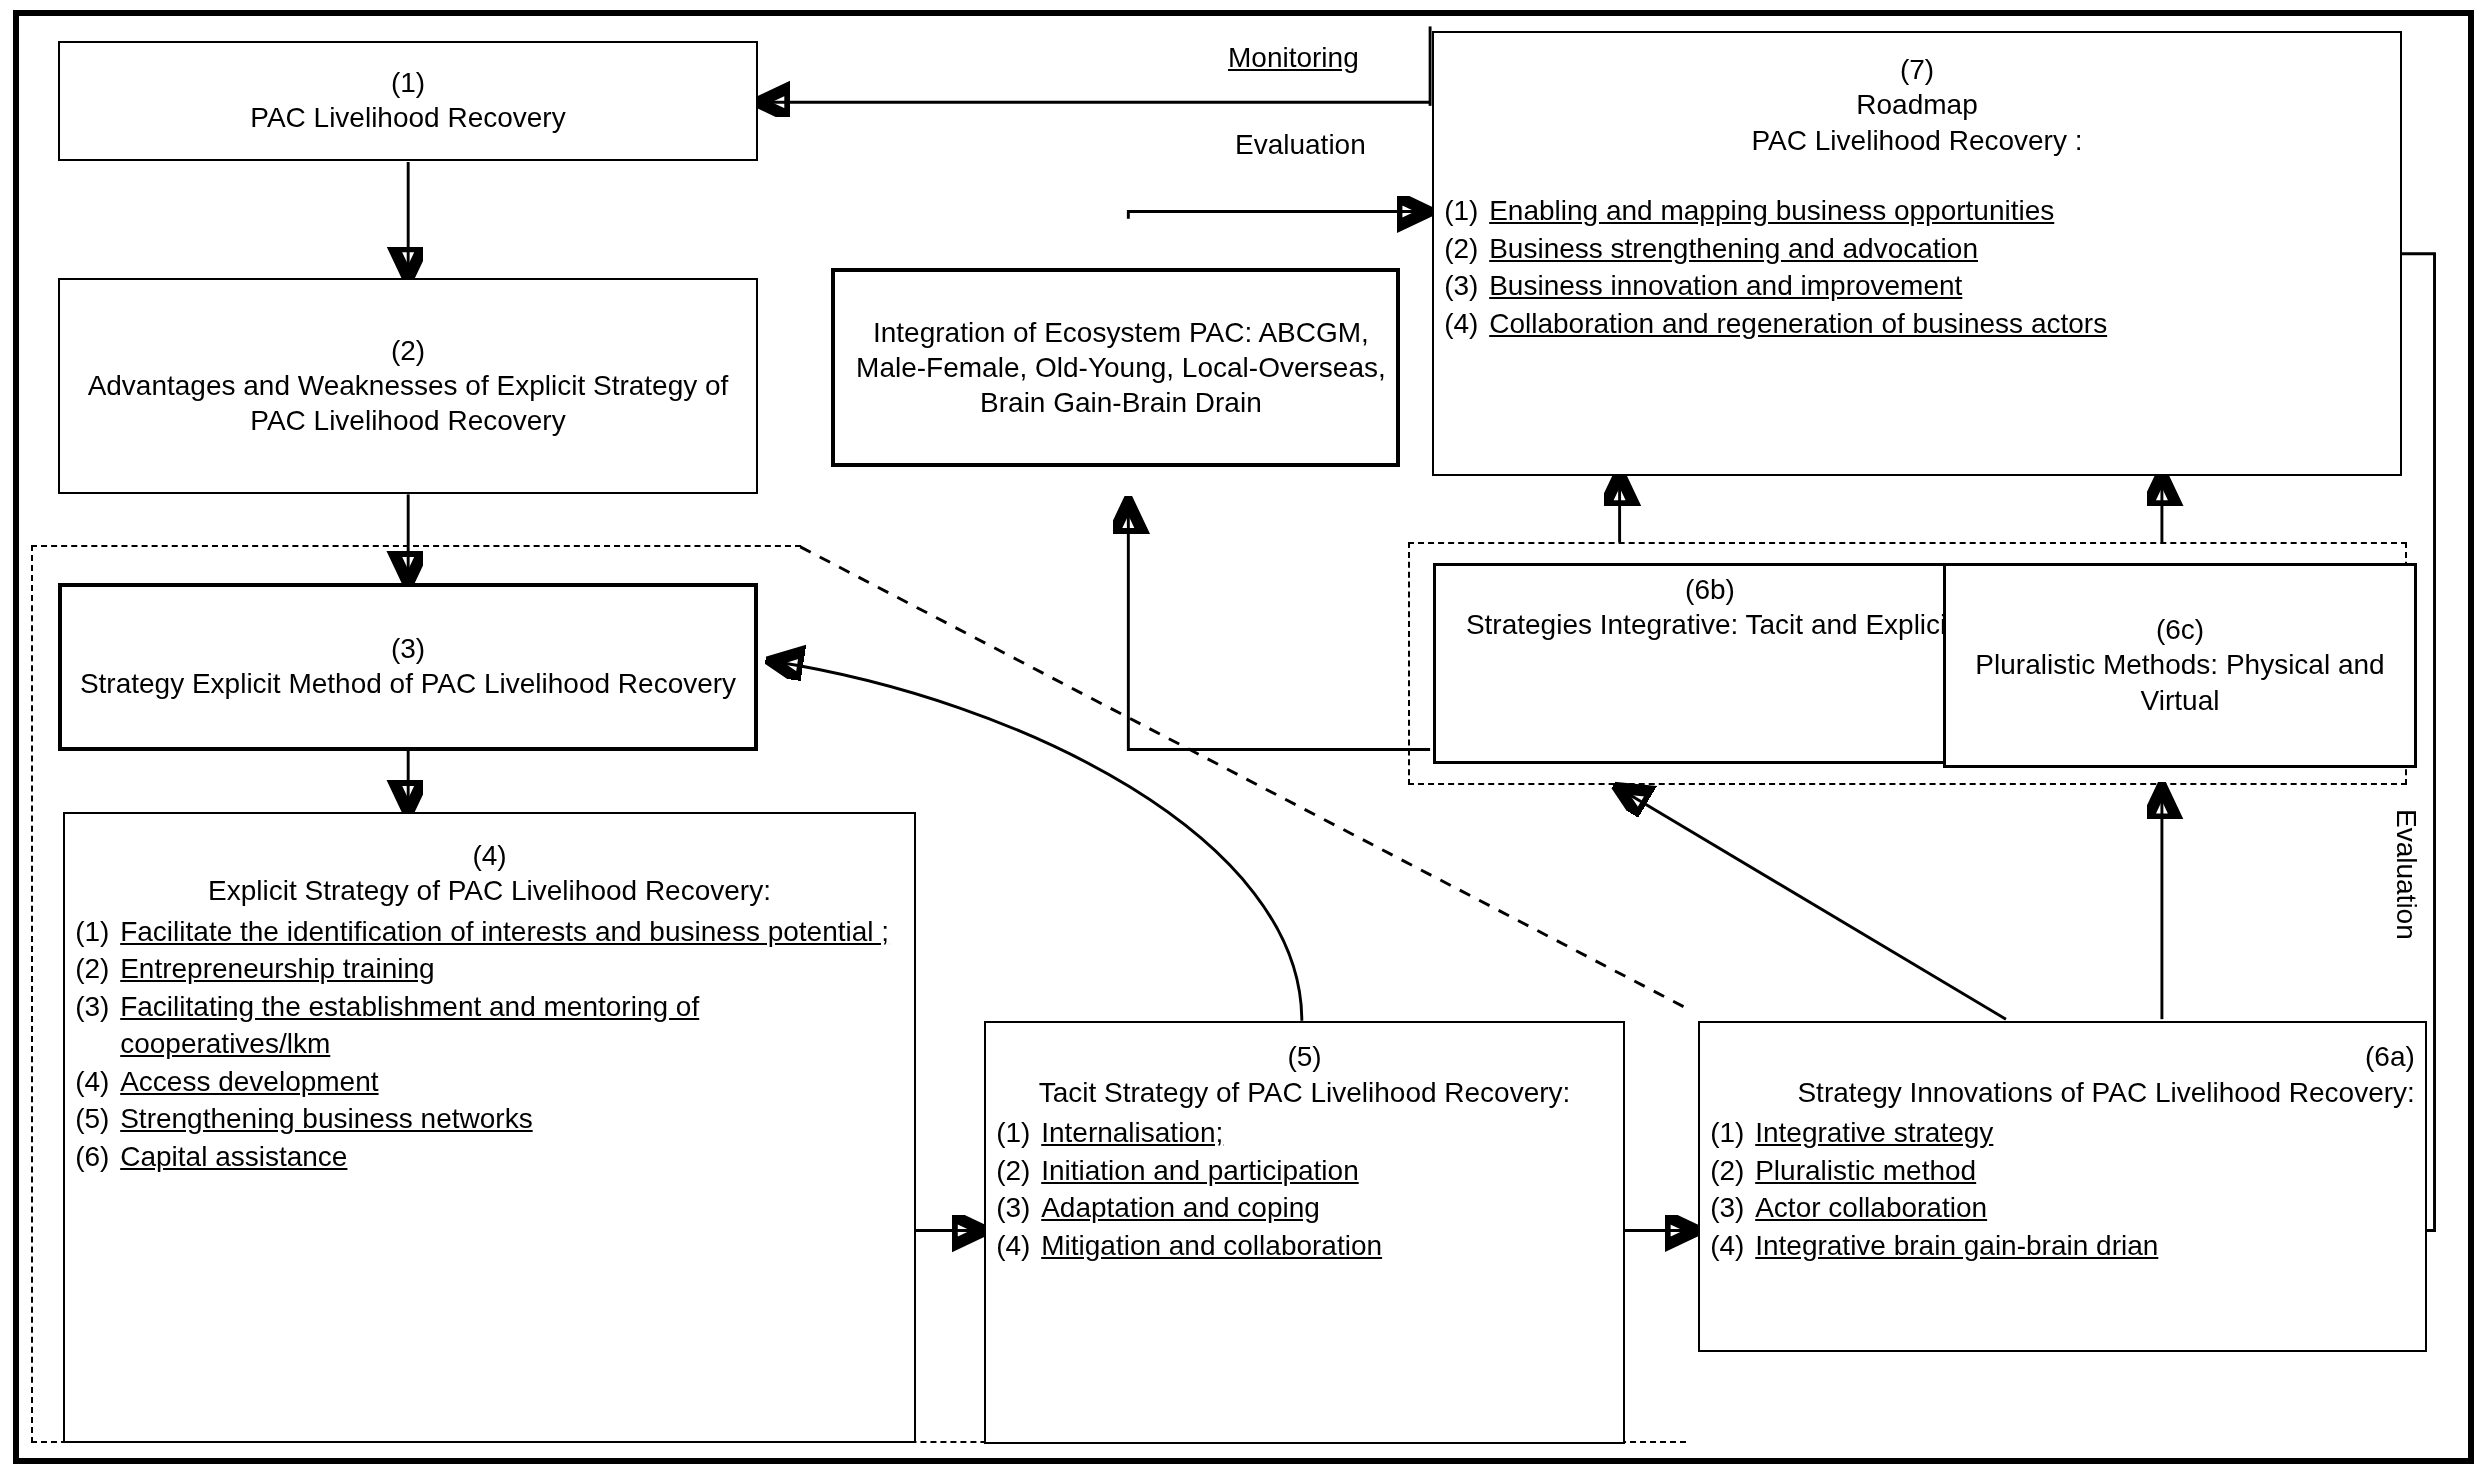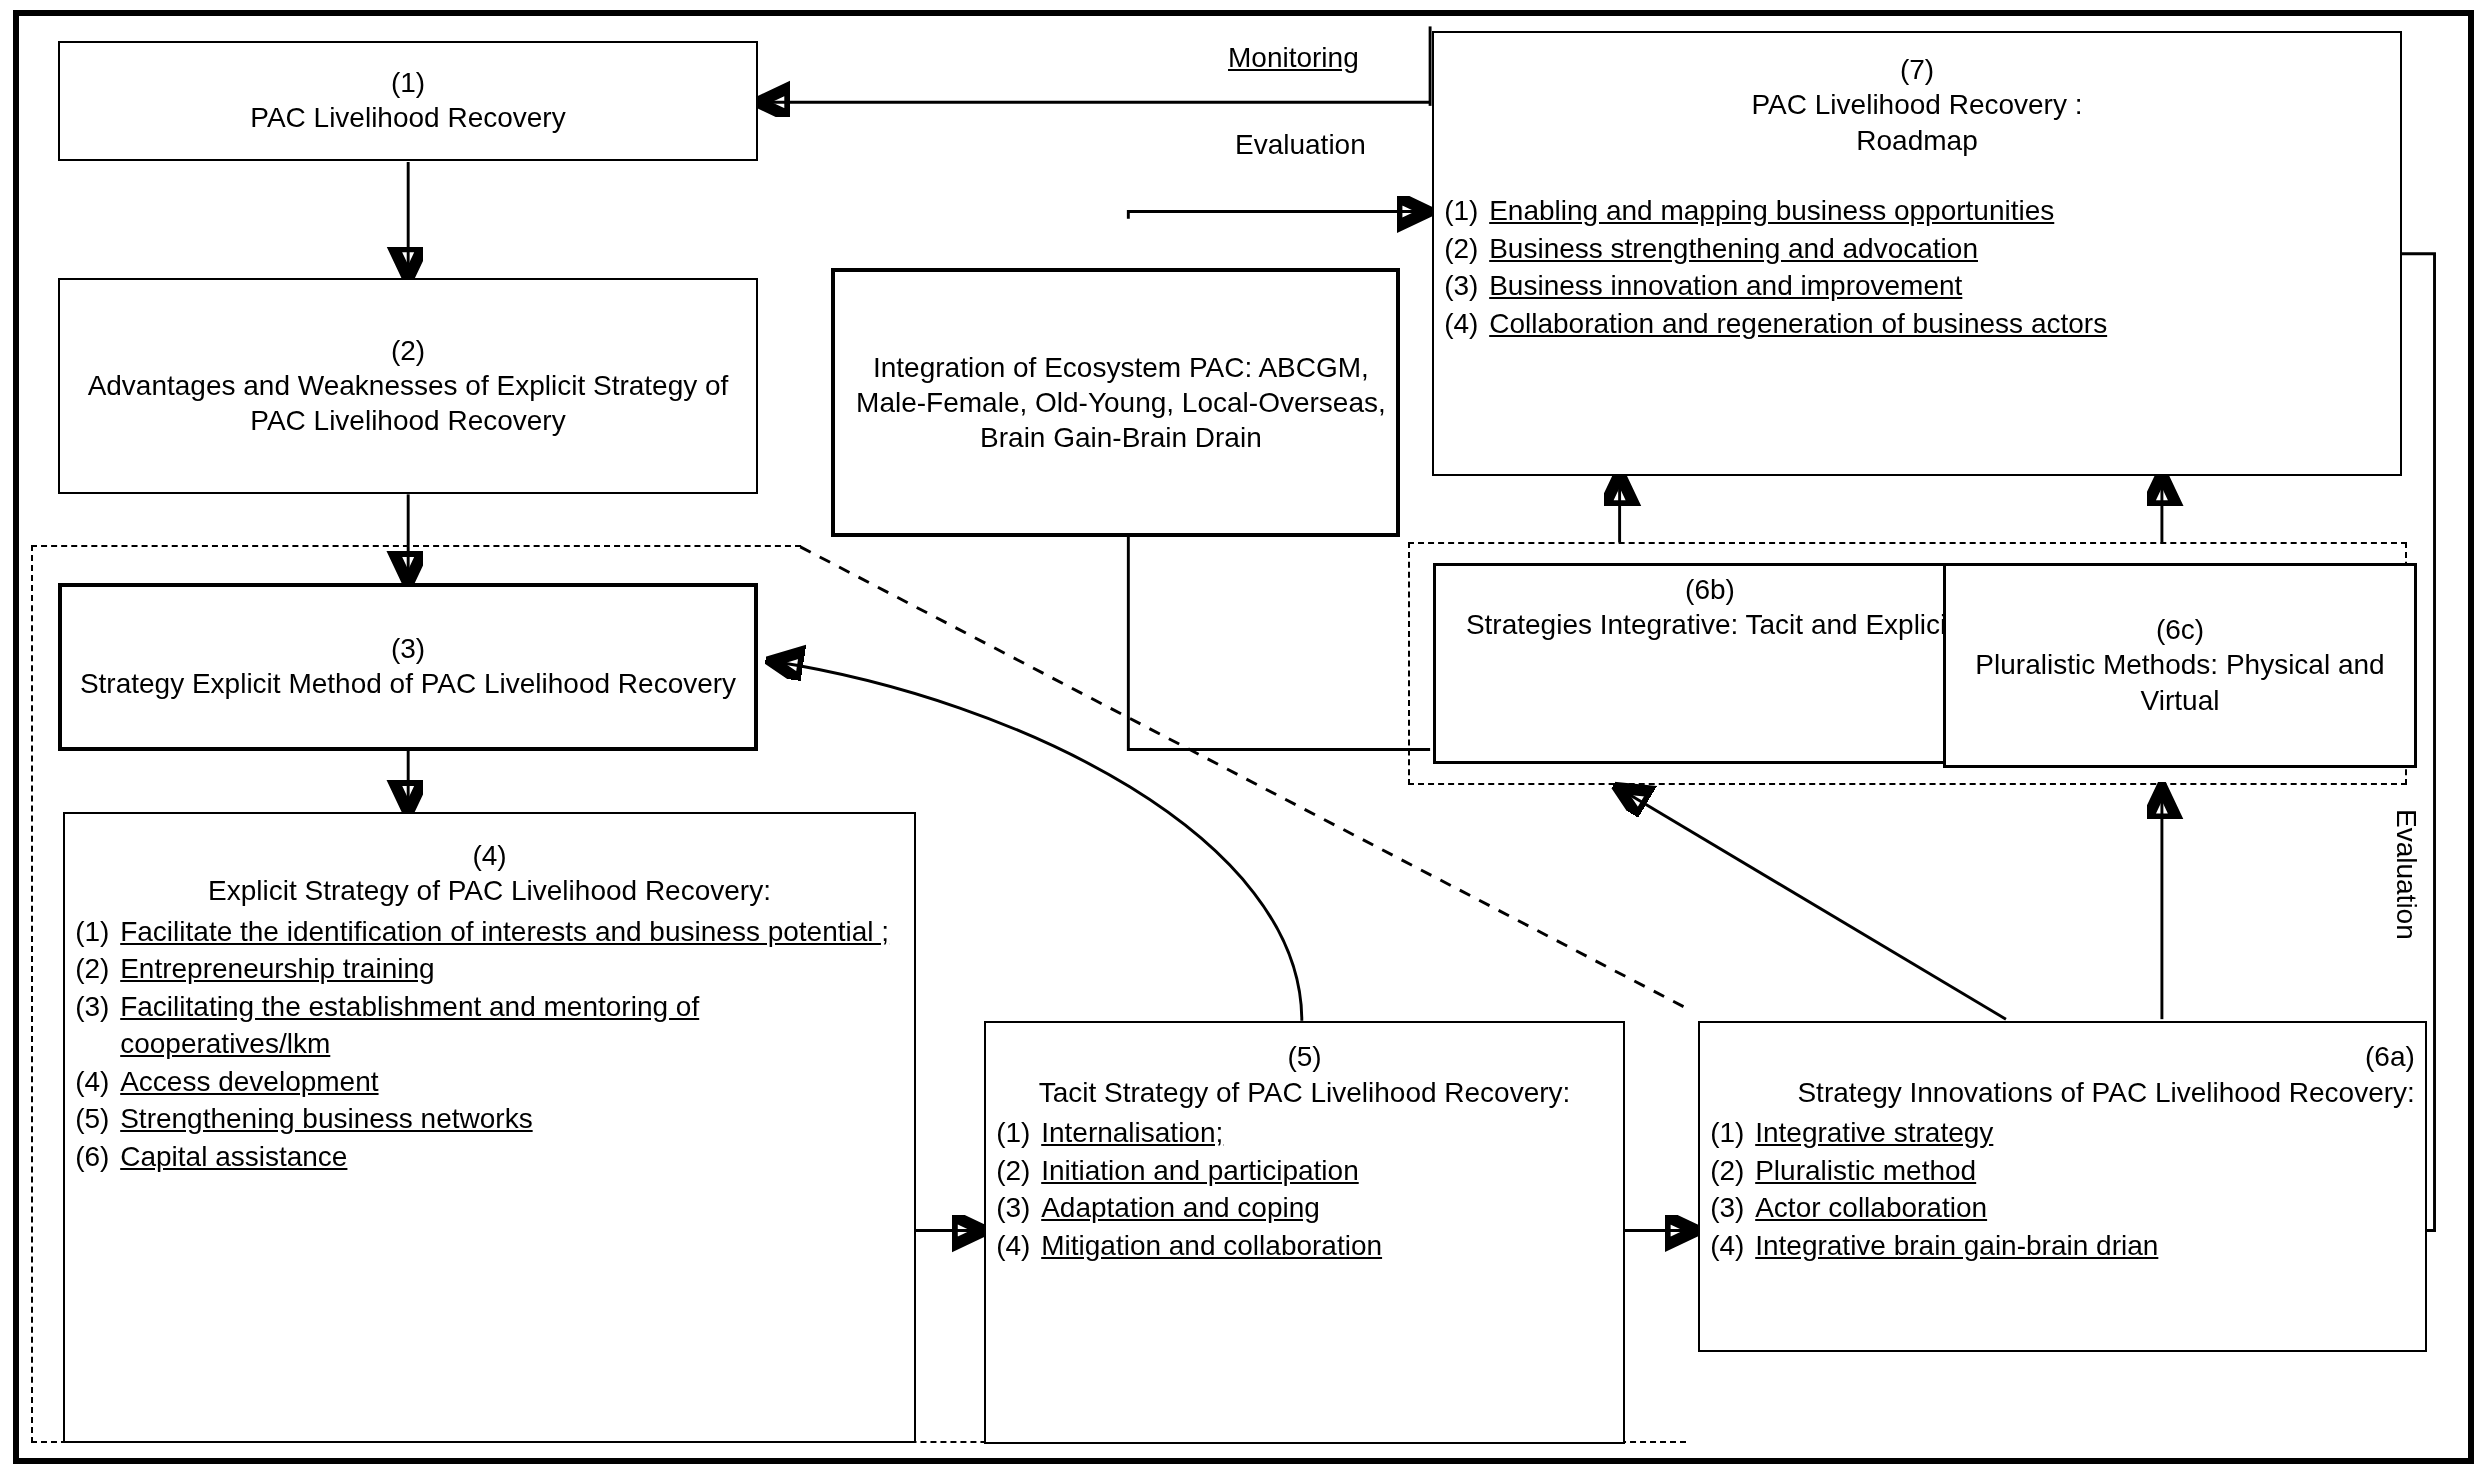--- a/index.html
+++ b/index.html
@@ -177,43 +177,43 @@
     <div class="ttl">Strategies Integrative: Tacit and Explicit</div>
   </div>
 
   <div class="box" style="left:1943px; top:563px; width:474px; height:205px; justify-content:center; border-width:3.6px;">
     <div class="num">(6c)</div>
     <div class="ttl">Pluralistic Methods: Physical and Virtual</div>
   </div>
 
   <div class="box" style="left:1432px; top:31px; width:970px; height:445px; align-items:stretch; border-width:2.9px;">
     <div class="num" style="margin-top:13px;">(7)</div>
+    <div class="ttl">Roadmap</div>
     <div class="ttl">PAC Livelihood Recovery :</div>
-    <div class="ttl">Roadmap</div>
     <ul class="lst" style="margin-top:34px;">
       <li>
           <span class="mk">(1)</span>
           <span class="tx">Enabling and mapping business opportunities</span>
         </li>
       <li>
           <span class="mk">(2)</span>
           <span class="tx">Business strengthening and advocation</span>
         </li>
       <li>
           <span class="mk">(3)</span>
           <span class="tx">Business innovation and improvement</span>
         </li>
       <li>
           <span class="mk">(4)</span>
           <span class="tx">Collaboration and regeneration of business actors</span>
         </li>
     </ul>
   </div>
 
-  <div class="box" style="left:831px; top:268px; width:569px; height:269px; justify-content:center; border-width:4.4px;padding-left:21px;">
+  <div class="box" style="left:831px; top:268px; width:569px; height:199px; justify-content:center; border-width:4.4px;padding-left:21px;">
     <div class="ttl">Integration of Ecosystem PAC: ABCGM, Male-Female, Old-Young, Local-Overseas, Brain Gain-Brain Drain</div>
   </div>
 
   <div class="lbl" style="left:1228px; top:44px;text-decoration:underline;">Monitoring</div>
   <div class="lbl" style="left:1235px; top:131px;">Evaluation</div>
   <div class="vlbl" style="left:2422px; top:809px;">Evaluation</div>
 
 </div>
 
 

